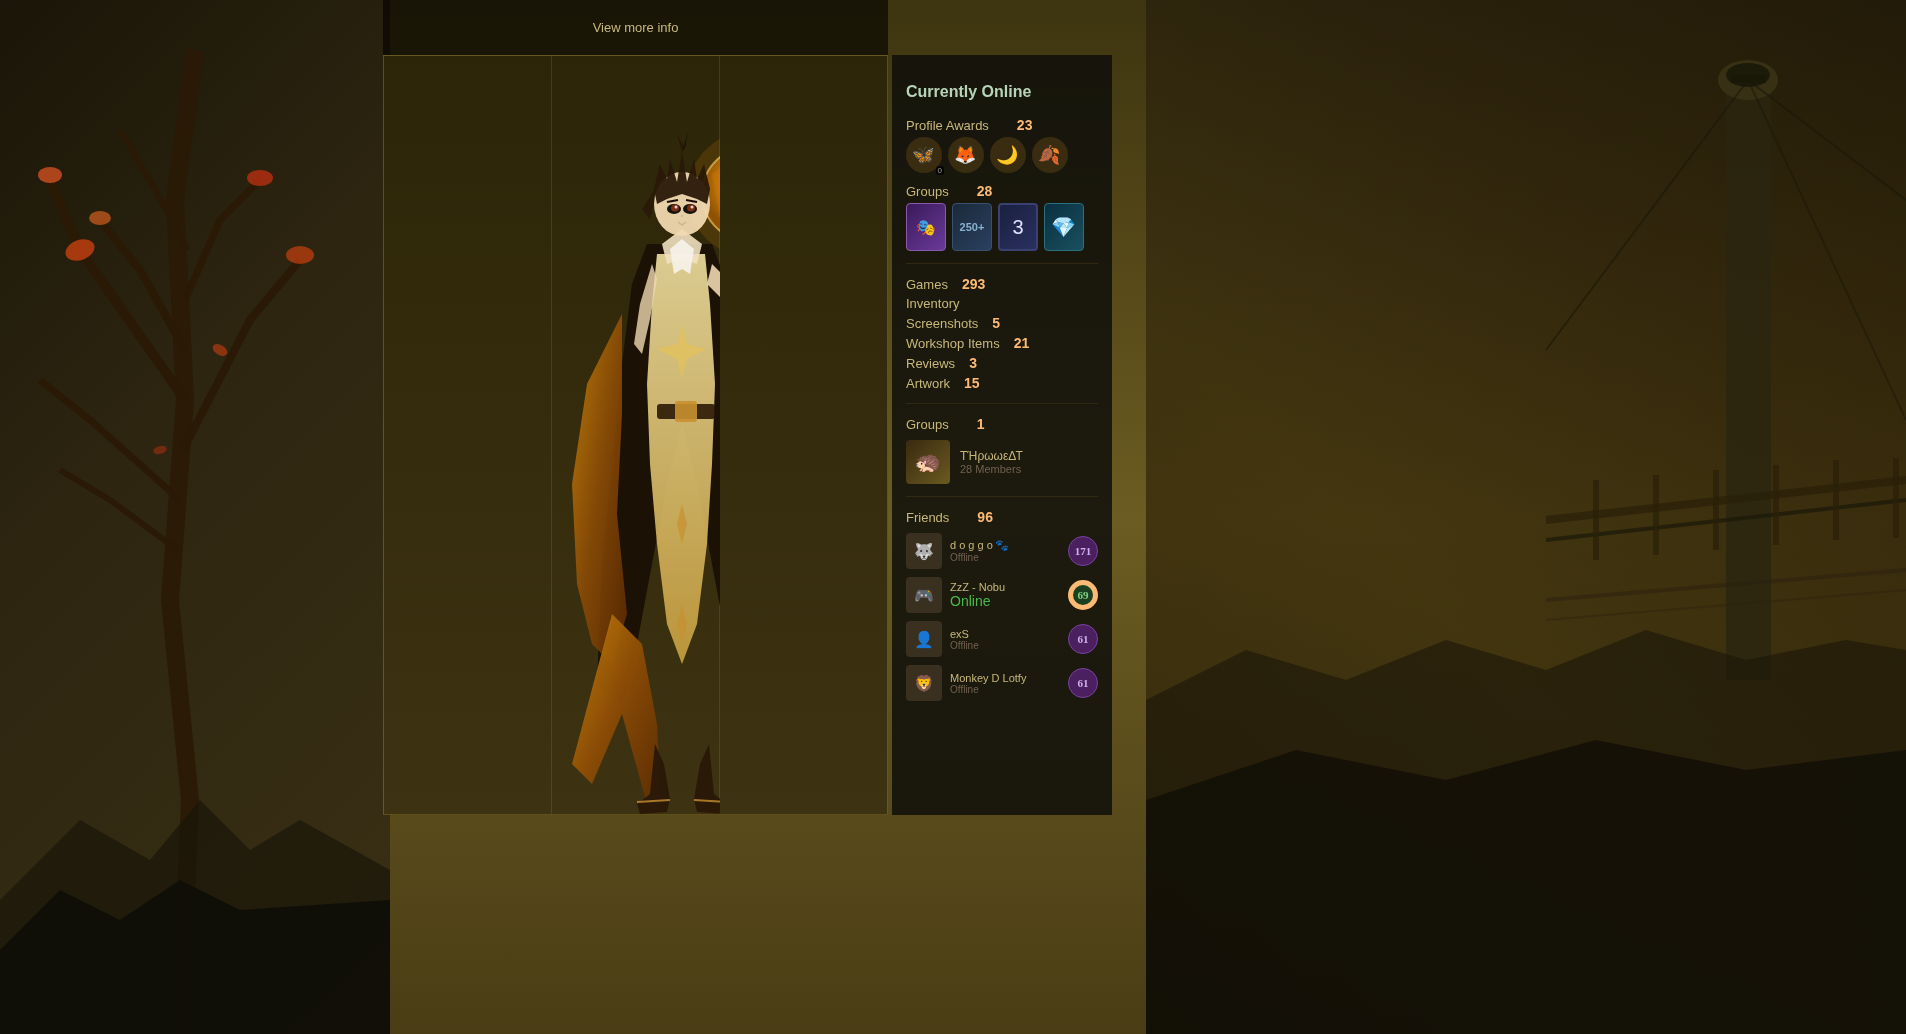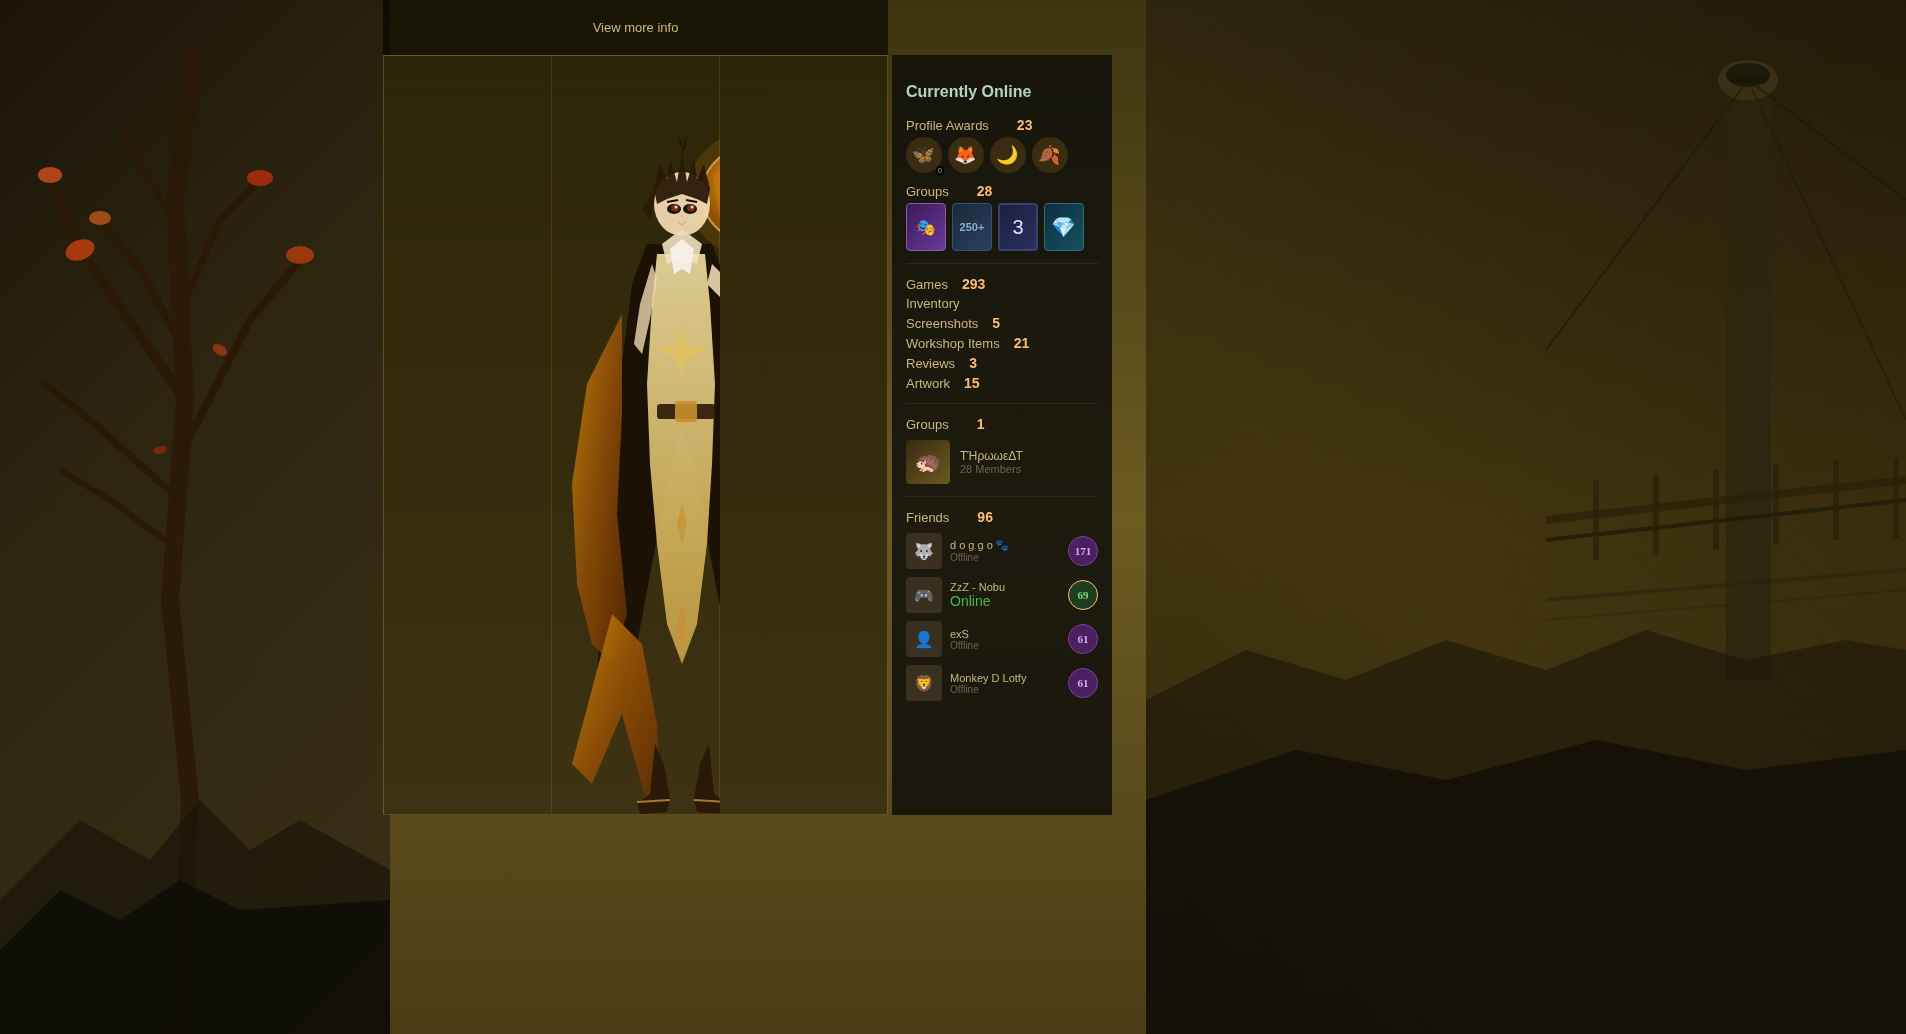--- a/index.html
+++ b/index.html
@@ -268,21 +268,21 @@
       display: flex;
       align-items: center;
       justify-content: center;
       font-size: 11px;
       font-weight: bold;
       flex-shrink: 0;
       font-family: Liberation Serif, serif;
     }
 
     .level-purple { background: #4a2060; border: 1px solid #7a40a0; color: #d0b0f0; }
-    .level-green  { background: #1a4020; border: 1px solid #fdba74; color: #80d080; }
+    .level-green  { background: #1a4020; border: 5px solid #fdba74; color: #80d080; }
 
     
     .tree-left {
       position: absolute;
       left: 0;
       top: 0;
       width: 390px;
       height: 100%;
       pointer-events: none;
     }

